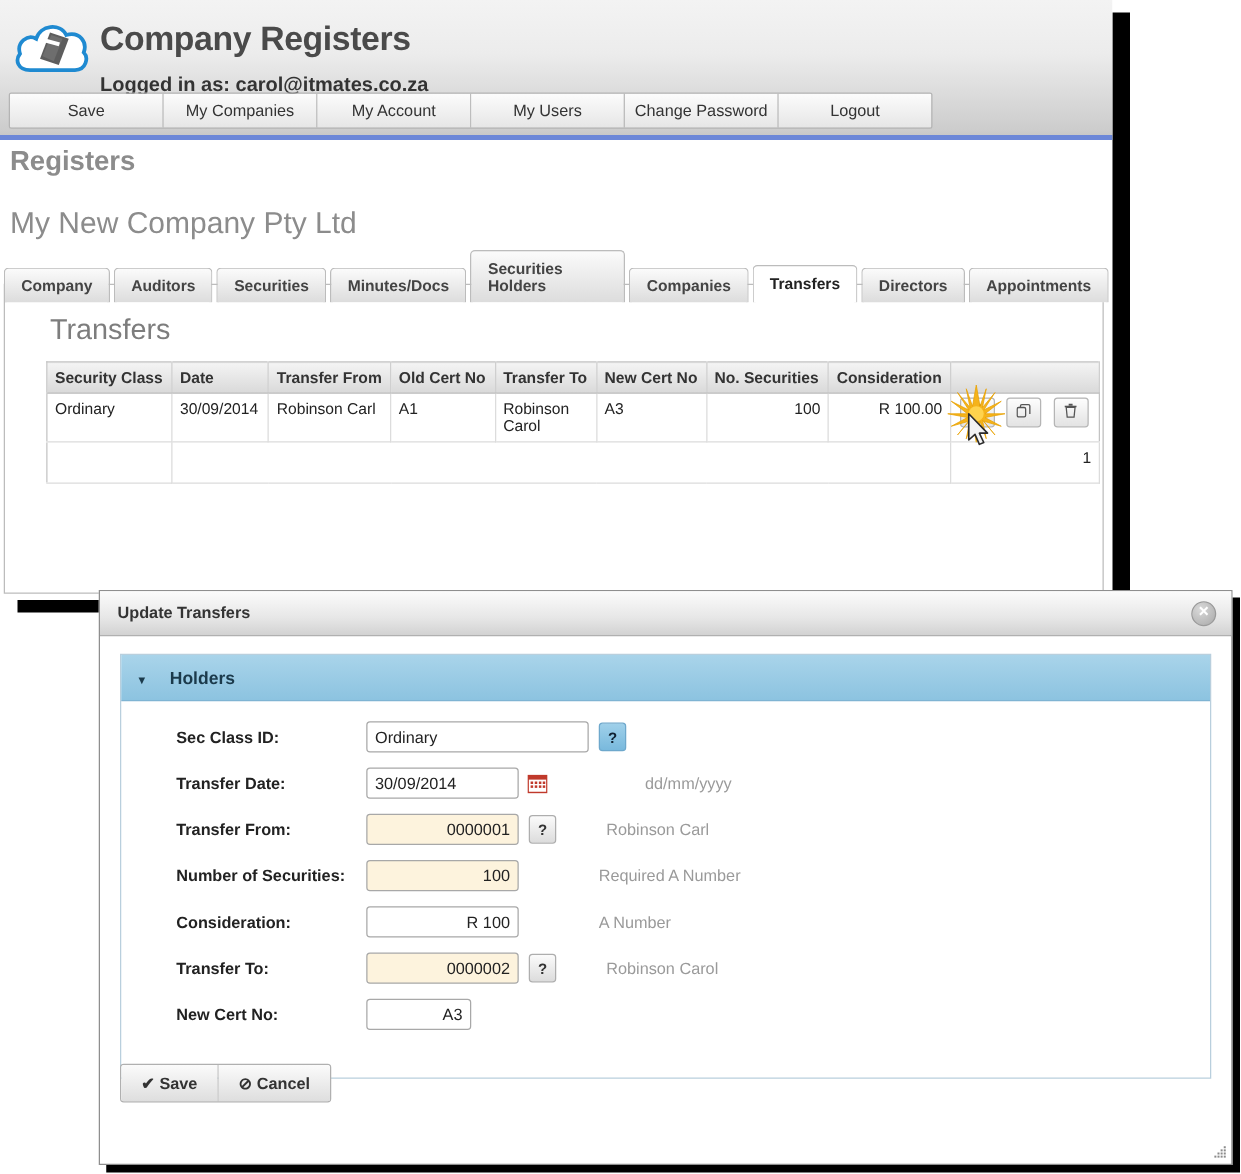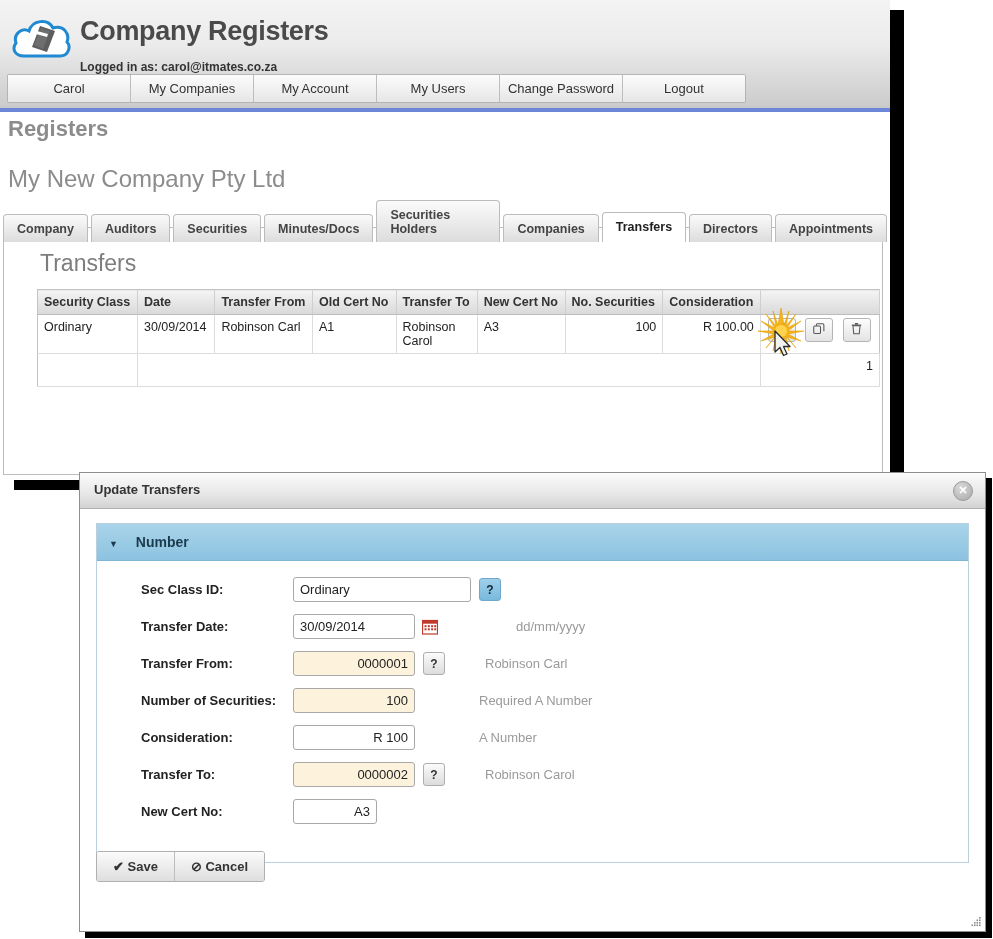--- a/index.html
+++ b/index.html
@@ -29,21 +29,21 @@
     box-sizing: border-box;
   }
   .logo { position:absolute; left:10px; top:12px; width:62px; height:52px; }
   .app-title {
     position: absolute; left: 80px; top: 16px;
     font-size: 27px; font-weight: bold; color: #4a4a4a;
     letter-spacing: -0.3px;
   }
   .logged-in {
     position: absolute; left: 80px; top: 60px;
-    font-size: 12px; font-weight: bold; color: #333;
+    font-size: 16px; font-weight: bold; color: #333;
   }
   .navbar {
     position: absolute; left: 7px; bottom: 5px;
     display: flex; border: 1px solid #b4b4b4;
     border-radius: 2px; overflow: hidden;
   }
   .nav-item {
     padding: 6px 0; width: 122px; text-align: center;
     font-size: 13px; color: #333;
     background: linear-gradient(to bottom, #fcfcfc 0%, #e6e6e6 100%);
@@ -234,21 +234,21 @@
       <svg class="logo" viewBox="0 0 62 52">
         <path d="M14 44 C4 44 2 36 6 31 C3 22 12 15 19 19 C22 8 38 6 43 16 C54 13 60 22 57 30 C61 34 59 44 50 44 Z" fill="#ffffff" stroke="#1f8ad1" stroke-width="3"></path>
         <polygon points="22,35 30,14 45,19 37,40" fill="#5d5d5d"></polygon>
         <polygon points="24,33 31,16 40,19 33,37" fill="#6e6e6e"></polygon>
         <polygon points="27,19 38,22 37,25 26,22" fill="#ffffff"></polygon>
       </svg>
       <div class="app-title">Company Registers</div>
       <div class="logged-in">Logged in as: carol@itmates.co.za</div>
 
       <div class="navbar">
-        <div class="nav-item">Carol</div>
+        <div class="nav-item">Save</div>
         <div class="nav-item">My Companies</div>
         <div class="nav-item">My Account</div>
         <div class="nav-item">My Users</div>
         <div class="nav-item">Change Password</div>
         <div class="nav-item">Logout</div>
       </div>
     </div>
 
     <div class="crumb">Registers</div>
     <div class="company-name">My New Company Pty Ltd</div>
@@ -340,21 +340,21 @@
 
     <div class="modal-titlebar">
       <div class="modal-title">Update Transfers</div>
       <div class="modal-close">✕</div>
     </div>
 
     <div class="modal-body">
       <div class="section-card">
         <div class="section-header">
           <span class="caret">▼</span>
-          <span>Number</span>
+          <span>Holders</span>
         </div>
 
         <div class="form">
 
           <div class="frow">
             <div class="flabel">Sec Class ID:</div>
             <input class="finput wide" value="Ordinary" style="">
             <button class="hbtn blue">?</button>
           </div>
 

